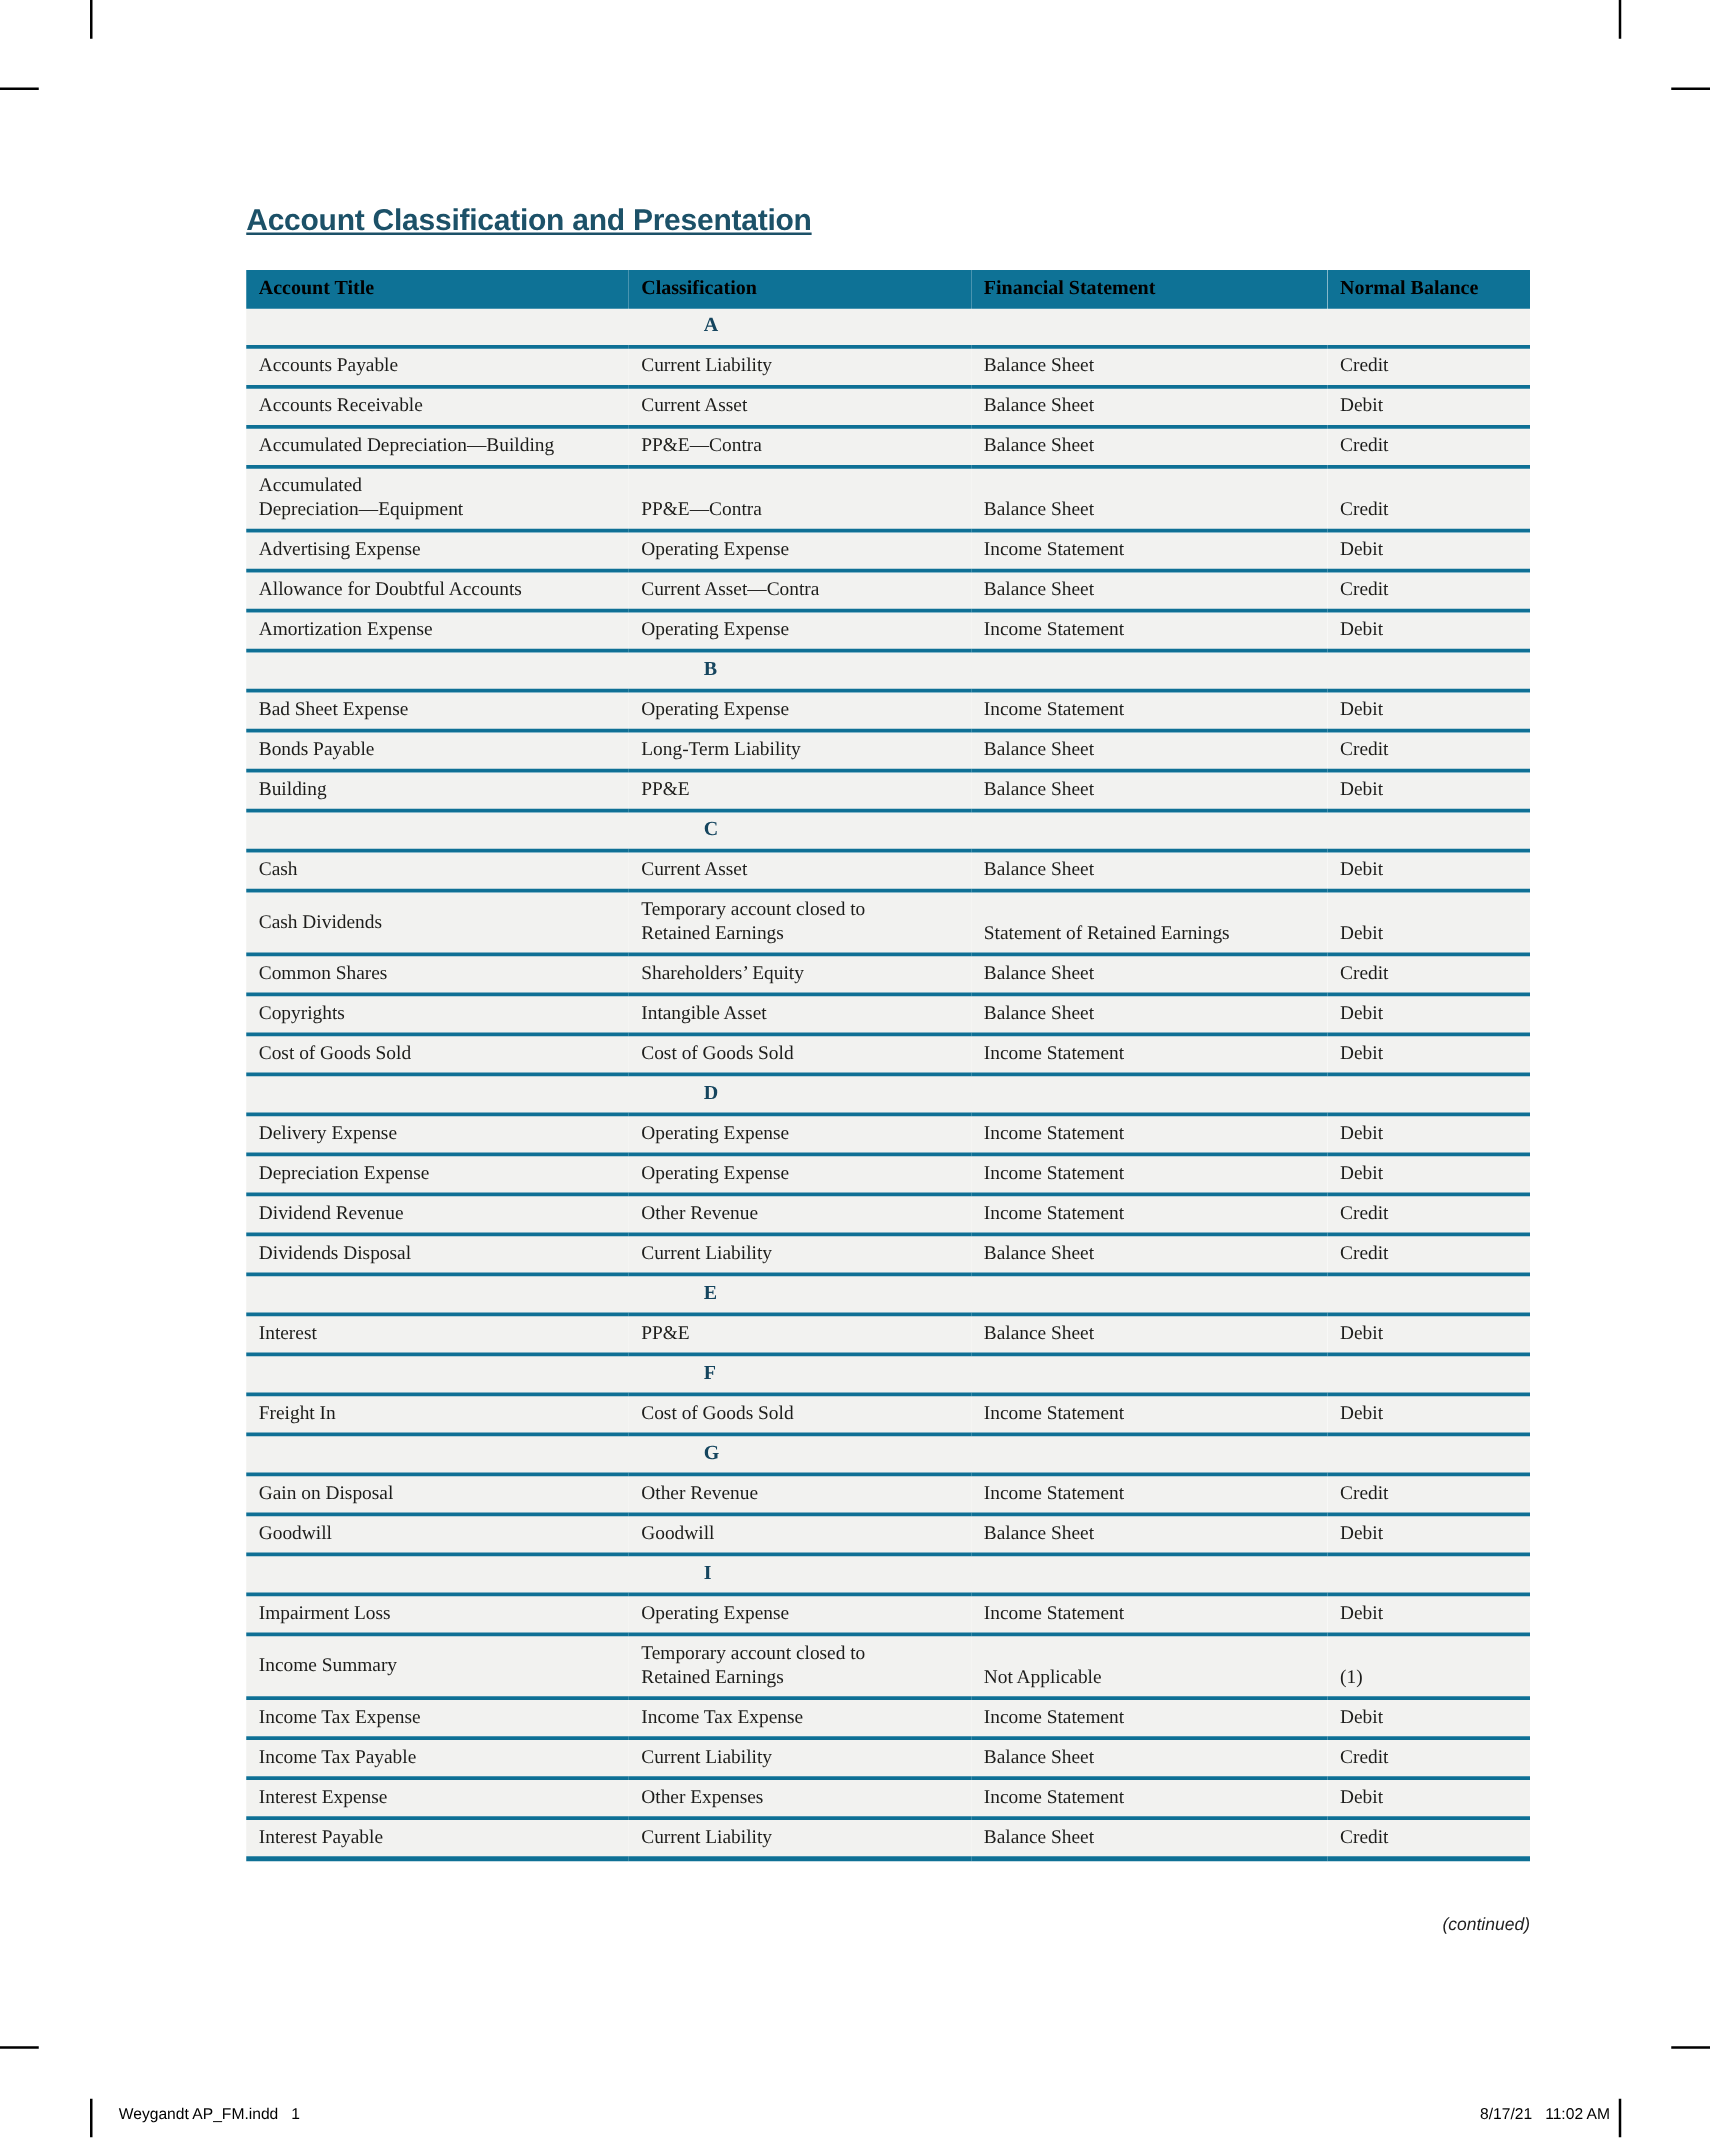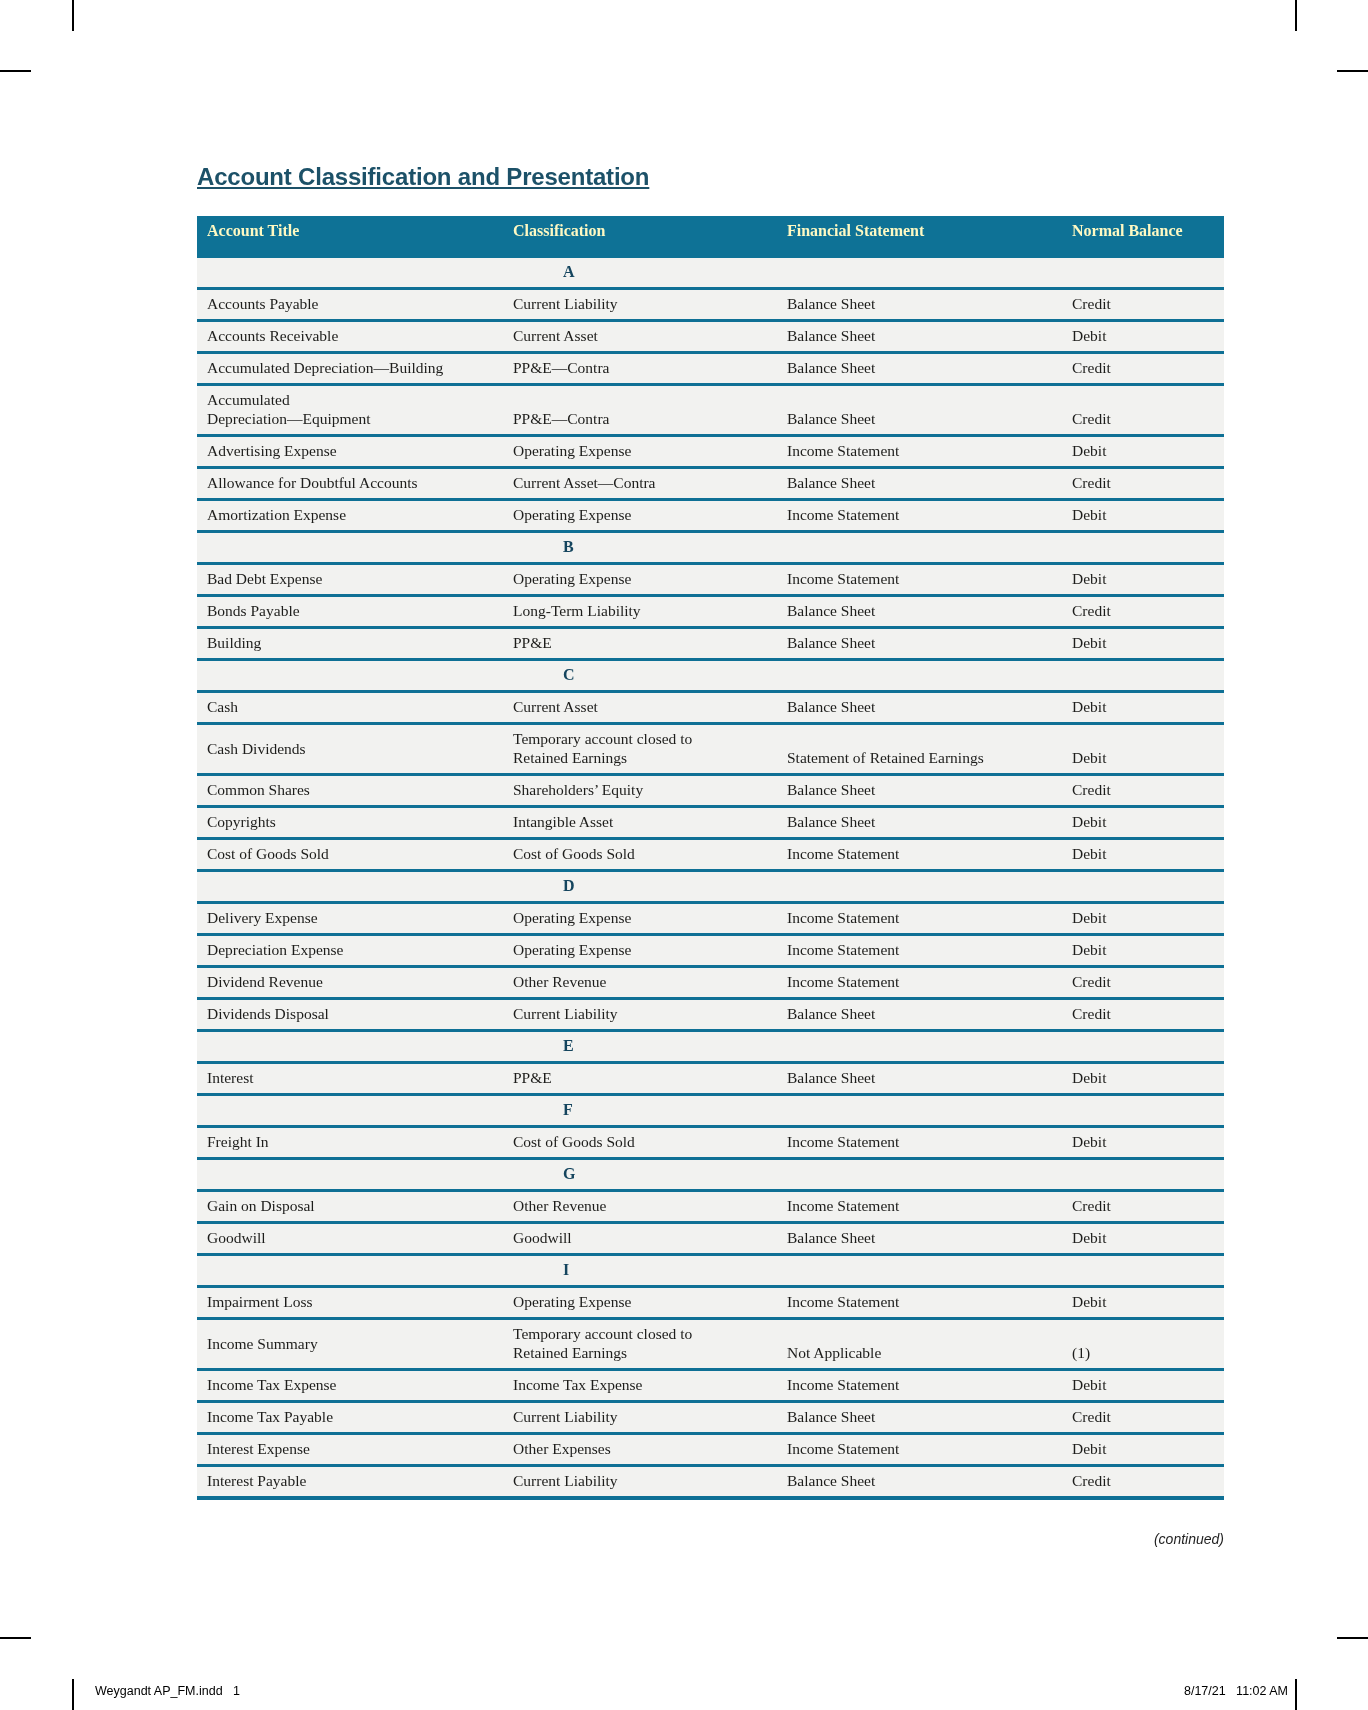--- a/index.html
+++ b/index.html
@@ -37,23 +37,23 @@
     font-family: "Liberation Serif", serif;
     font-size: 15.5px; color: #1d1d1b;
     border-bottom: 4px solid #0f7095;
   }
   .acct-table col.c1 { width: 306px; }
   .acct-table col.c2 { width: 274px; }
   .acct-table col.c3 { width: 285px; }
   .acct-table col.c4 { width: 162px; }
 
   .acct-table thead th {
-    background: #0e7296; color: #fef9c3;
+    background: #0e7296; color: #000000;
     text-align: left; font-weight: bold; font-size: 16px;
-    padding: 5px 4px 17px 10px; line-height: 20px;
+    padding: 5px 4px 6px 10px; line-height: 20px;
     white-space: nowrap; overflow: hidden;
   }
 
   .acct-table tbody tr { border-top: 3px solid #0f7095; }
   .acct-table tbody tr.first-section { border-top: none; }
 
   .acct-table tbody td {
     background: #f2f2f0;
     padding: 4px 4px 6px 10px;
     line-height: 19px;
@@ -154,21 +154,21 @@
       <tr>
         <td class="col-0">Amortization Expense</td>
         <td class="col-1">Operating Expense</td>
         <td class="col-2">Income Statement</td>
         <td class="col-3">Debit</td>
       </tr>
       <tr class="section-row">
         <td colspan="4"><span class="section-letter">B</span></td>
       </tr>
       <tr>
-        <td class="col-0">Bad Debt Expense</td>
+        <td class="col-0">Bad Sheet Expense</td>
         <td class="col-1">Operating Expense</td>
         <td class="col-2">Income Statement</td>
         <td class="col-3">Debit</td>
       </tr>
       <tr>
         <td class="col-0">Bonds Payable</td>
         <td class="col-1">Long-Term Liability</td>
         <td class="col-2">Balance Sheet</td>
         <td class="col-3">Credit</td>
       </tr>

